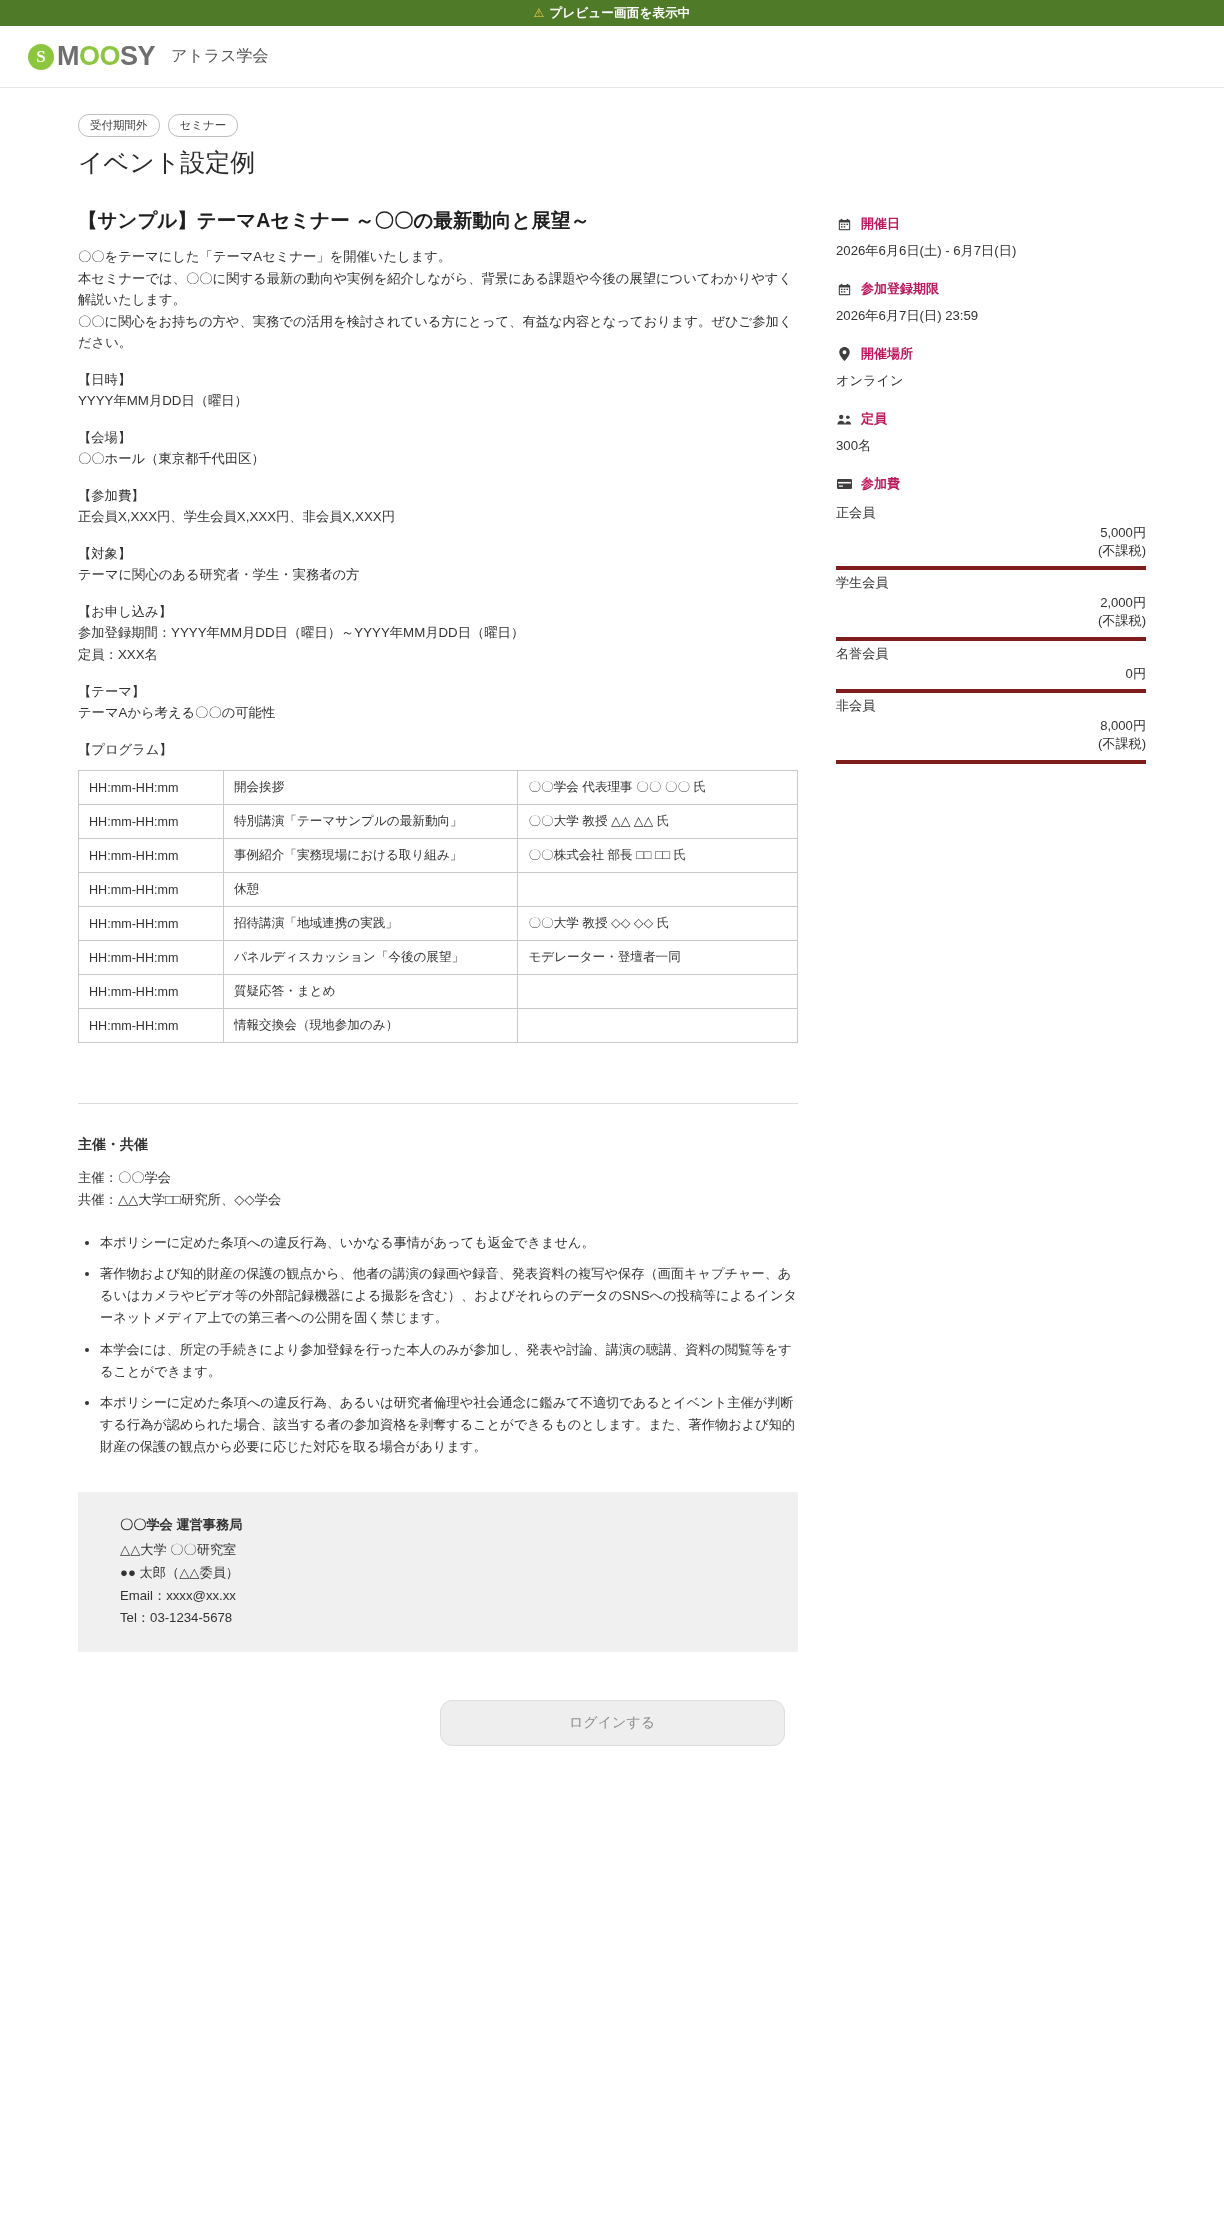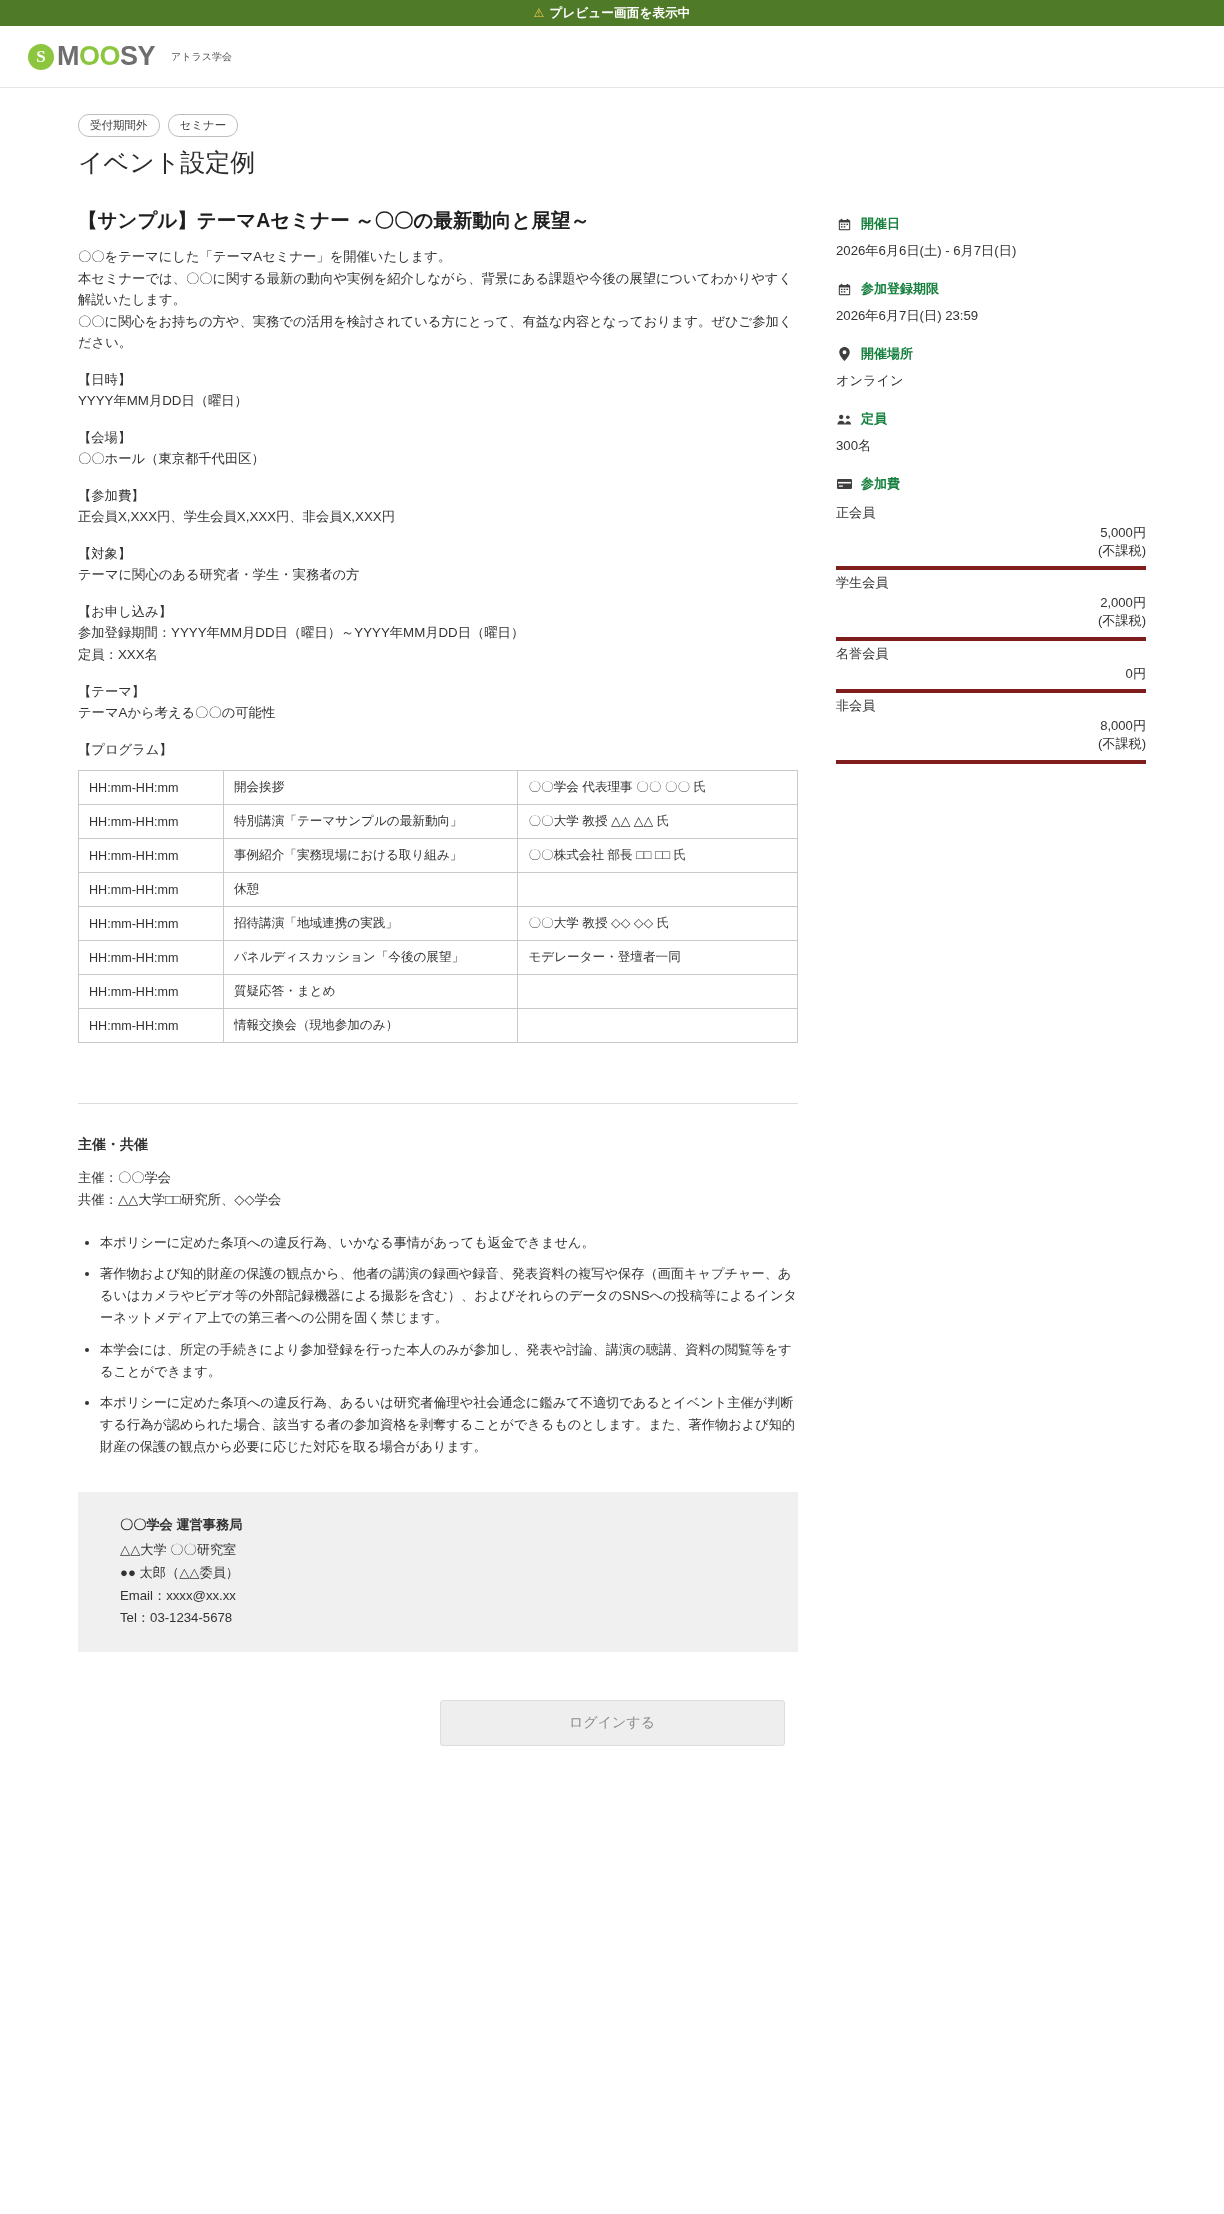--- a/index.html
+++ b/index.html
@@ -41,21 +41,21 @@
     display: flex; align-items: center; justify-content: center;
     font-weight: bold; font-size: 17px; margin-right: 3px;
     font-family: "Liberation Serif", serif;
   }
   .logo-text {
     font-size: 27px; font-weight: bold; letter-spacing: -.5px;
     color: #6e6e6e;
   }
   .logo-text .o { color: #8cc63f; }
   .org-name {
-    margin-left: 16px; font-size: 10px; color: #555;
+    margin-left: 16px; font-size: 16px; color: #555;
   }
 
   
   .page {
     width: 1224px;
     padding: 26px 78px 0 78px;
   }
   .tag-row { display: flex; gap: 8px; margin-bottom: 9px; }
   .tag {
     border: 1px solid #bdbdbd;
@@ -140,30 +140,30 @@
     justify-content: center;
     padding: 48px 0 40px 0;
   }
   .login-btn {
     width: 345px;
     height: 46px;
     background: #eeeeee;
     border: 1px solid #dddddd;
     color: #8c8c8c;
     font-size: 14px;
-    border-radius: 3px;
+    border-radius: 12px;
     cursor: pointer;
     font-family: "Liberation Sans", sans-serif;
   }
 
   
   .info-item { margin-bottom: 20px; }
   .info-head {
     display: flex; align-items: center;
-    font-size: 13px; font-weight: bold; color: #15803d;
+    font-size: 13px; font-weight: bold; color: #be185d;
     margin-bottom: 7px;
   }
   .info-head .ico {
     width: 17px; margin-right: 8px;
     color: #3f3f3f; font-size: 13px; line-height: 1;
     display: inline-flex; justify-content: center;
   }
   .info-val { font-size: 13.2px; color: #333; padding-left: 0; margin-top: 9px; }
 
   .fee-row {

